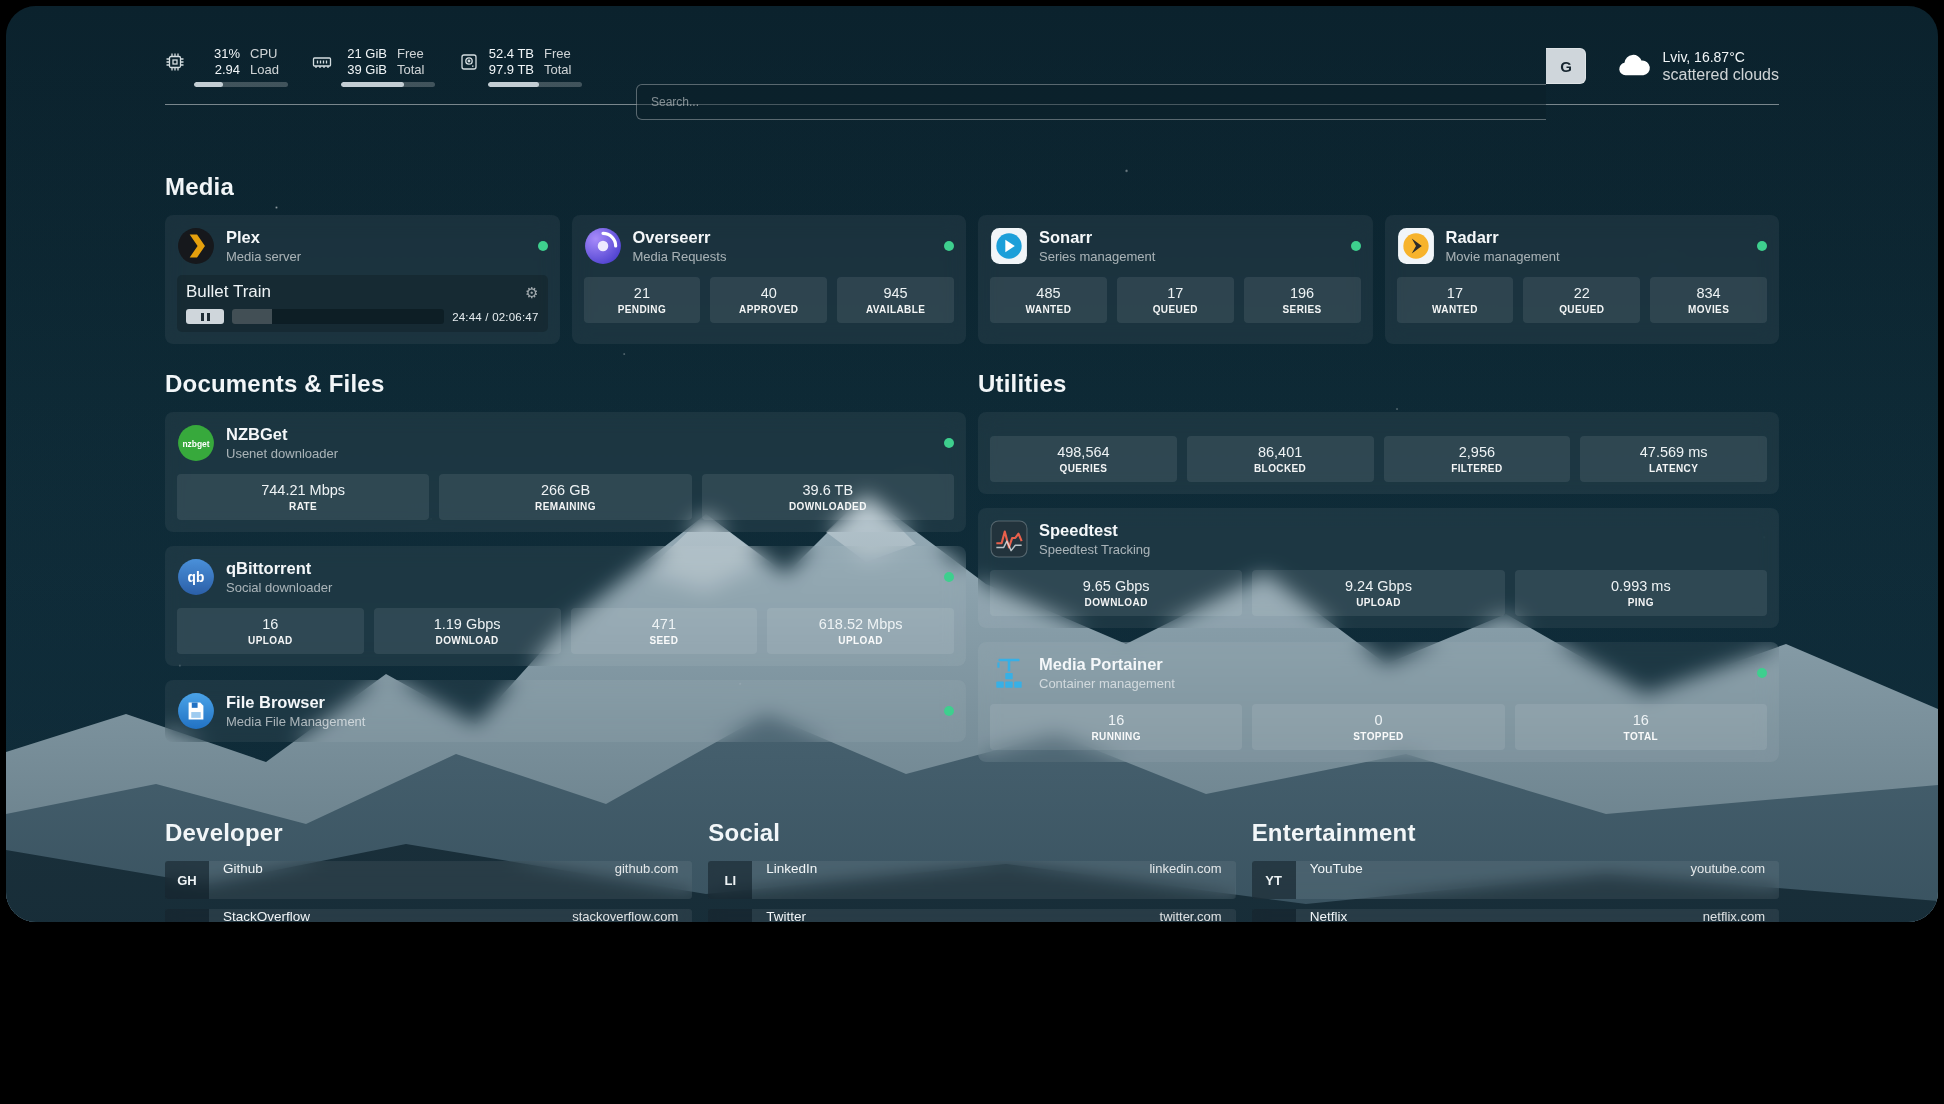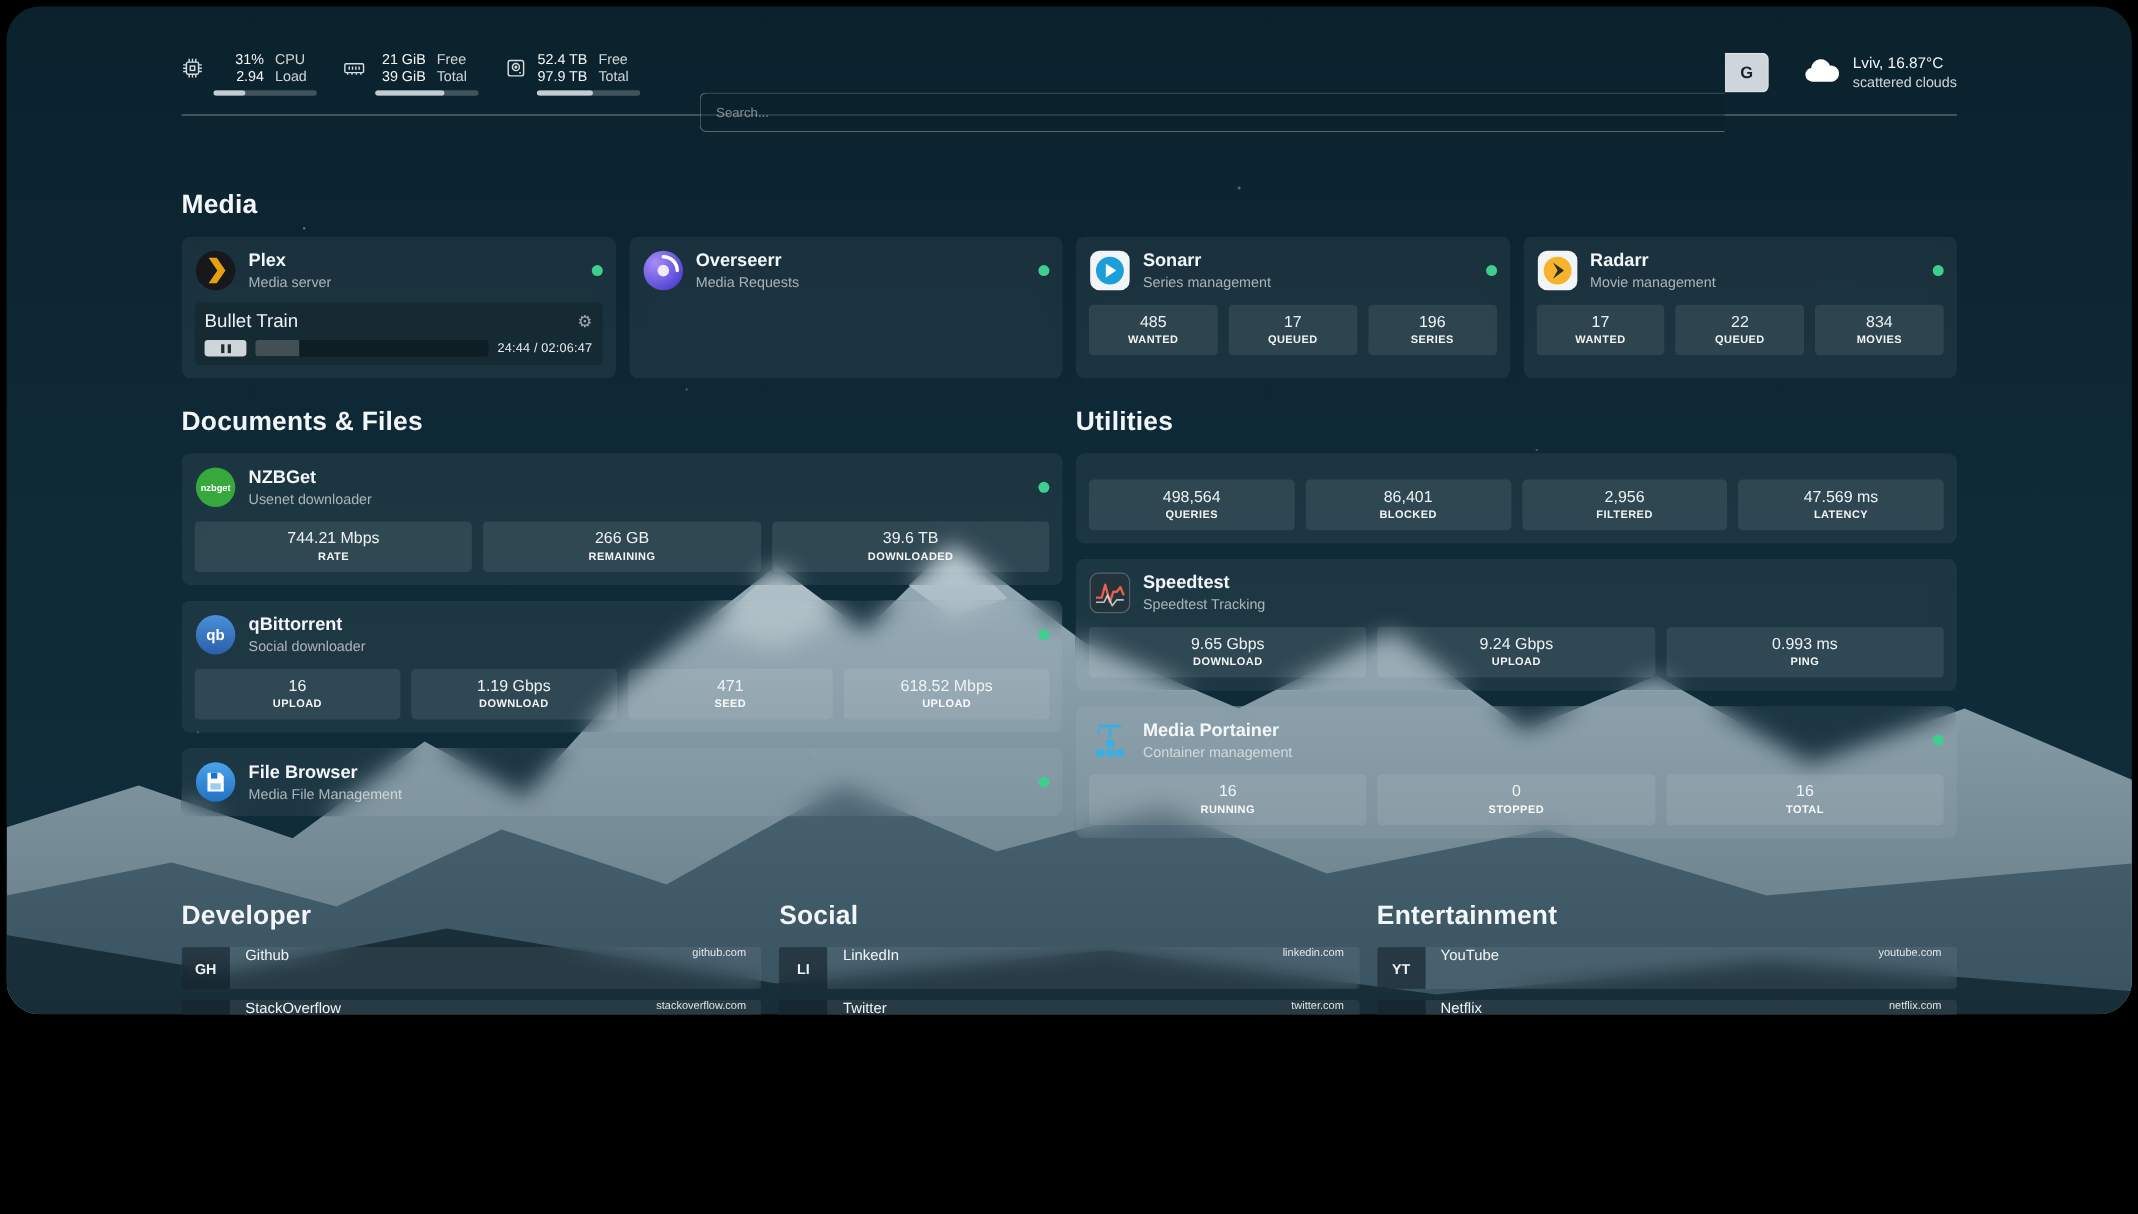--- a/index.html
+++ b/index.html
@@ -44,21 +44,21 @@
     border-right:none; border-radius:6px 0 0 6px; padding:0 14px; color:#e8eef1; font-size:12px; outline:none;
     font-family:"Liberation Sans", sans-serif;margin-top:36px; }
   .search-input::placeholder { color:rgba(255,255,255,0.48); }
   .search-provider { width:40px; height:36px; border:1px solid rgba(255,255,255,0.32); border-left:none;
     border-radius:0 6px 6px 0; background:#cfd6db; color:#15242e; font-size:15px; font-weight:bold; cursor:pointer;
     font-family:"Liberation Sans", sans-serif; }
 
   .weather { display:flex; align-items:center; gap:10px; }
   .weather-texts { line-height:17px; }
   .weather-loc { font-size:14px; color:#f2f6f8; }
-  .weather-cond { font-size:13px; color:rgba(255,255,255,0.8); }
+  .weather-cond { font-size:16px; color:rgba(255,255,255,0.8); }
 
   .divider { border-top:1px solid rgba(255,255,255,0.45); margin-top:16px; }
 
   
   h2.section-title { font-size:24px; font-weight:700; color:#f2f6f8; margin-bottom:14px; letter-spacing:.2px; }
   .media-section { margin-top:68px; }
   .media-grid { display:grid; grid-template-columns:repeat(4,1fr); gap:12px; }
 
   .card { background:rgba(255,255,255,0.06); backdrop-filter:blur(10px); border-radius:8px; padding:12px; }
   .card-head { display:flex; align-items:center; }
@@ -91,21 +91,21 @@
   .col .card { margin-bottom:14px; }
   .col .card:last-child { margin-bottom:0; }
 
   
   .three-col { display:grid; grid-template-columns:1fr 1fr 1fr; gap:16px; margin-top:57px; align-items:start; }
   .bookmark { display:flex; align-items:flex-start; height:38px; background:rgba(255,255,255,0.07); backdrop-filter:blur(8px);
               border-radius:3px; margin-bottom:10px; text-decoration:none; color:#fff; cursor:pointer; overflow:hidden; }
   .babbr { width:44px; height:38px; background:rgba(9,24,32,0.55); display:flex; align-items:center; justify-content:center;
            font-size:13px; font-weight:600; color:#eef3f5; flex:0 0 44px; }
   .bname { font-size:13.5px; margin-left:14px; color:#f2f6f8; }
-  .burl { margin-left:auto; padding-right:14px; font-size:10px; color:rgba(255,255,255,0.85); }
+  .burl { margin-left:auto; padding-right:14px; font-size:13px; color:rgba(255,255,255,0.85); }
 </style>
 </head>
 <body>
 
 <div class="frame">
 <div class="app">
 
   <svg class="bg-mountains" viewBox="0 0 1944 470" preserveAspectRatio="none">
     <polygon fill="#9cb2bd" points="0,300 120,262 260,310 380,222 470,272 560,172 700,62 780,122 860,42 980,132 1120,192 1260,122 1380,212 1500,162 1640,242 1780,192 1944,262 1944,470 0,470"></polygon>
     <polygon fill="#c9d6dd" opacity="0.7" points="640,120 700,62 760,108 700,140"></polygon>
@@ -258,20 +258,34 @@
                 <path d="M18 6a12 12 0 0 1 12 12" stroke="#fff" stroke-width="3" fill="none" stroke-linecap="round"></path>
                 <circle cx="18" cy="18" r="5" fill="#ede9fe"></circle>
               </svg>
             </span>
             <div class="svc-titles">
               <div class="svc-name">Overseerr</div>
               <div class="svc-sub">Media Requests</div>
             </div>
             <span class="dot"></span>
           </div>
+          <div class="stats">
+            <div class="stat">
+                  <div class="stat-val">21</div>
+                  <div class="stat-lab">PENDING</div>
+                </div>
+            <div class="stat">
+                  <div class="stat-val">40</div>
+                  <div class="stat-lab">APPROVED</div>
+                </div>
+            <div class="stat">
+                  <div class="stat-val">945</div>
+                  <div class="stat-lab">AVAILABLE</div>
+                </div>
+          </div>
         </div>
 
         <div class="card">
           <div class="card-head">
             <span class="svc-icon">
               <svg viewBox="0 0 36 36">
                     <rect x="1" y="1" width="34" height="34" rx="8" fill="#f1f5f8"></rect>
                     <circle cx="18" cy="18" r="12" fill="#1c9fd9"></circle>
                     <path d="M14.5 12l9 6-9 6z" fill="#fff"></path>
                   </svg>

